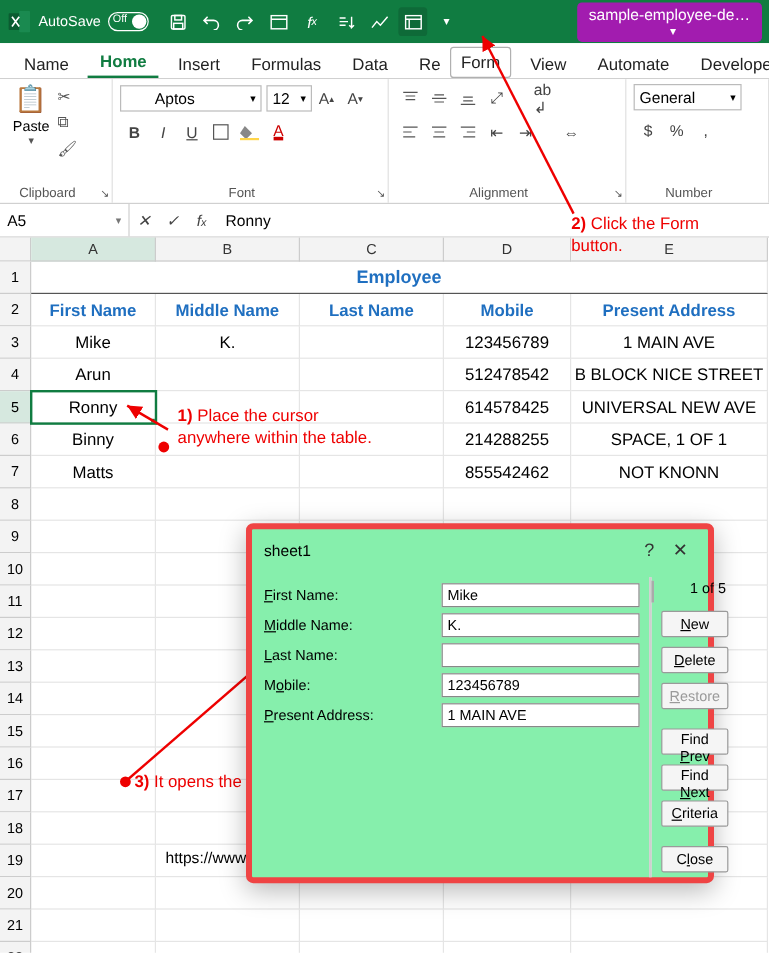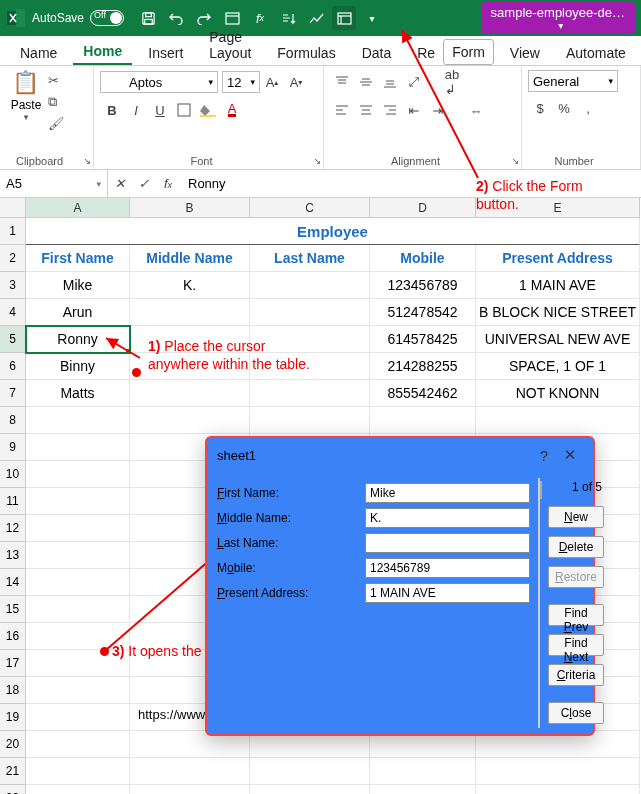--- a/index.html
+++ b/index.html
@@ -56,21 +56,21 @@
   .title-merge{width:614px;color:#1f6fc0;font-weight:700;font-size:15px;}
   .hdrcell{color:#1f6fc0;font-weight:700;font-size:14px;}
   .sel{outline:2px solid #107c41;outline-offset:-1px;position:relative;}
   .sel::after{content:"";position:absolute;right:-3px;bottom:-3px;width:6px;height:6px;background:#107c41;}
   
   .annot{position:absolute;color:#e00;font-size:14px;line-height:1.25;pointer-events:none;}
   .annot b{font-weight:700;}
   svg.arrow{position:absolute;pointer-events:none;}
   .dot{position:absolute;width:9px;height:9px;border-radius:50%;background:#e00;}
   
-  .dialog{position:absolute;left:205px;top:436px;width:390px;height:300px;background:#3b82f6;border:2px solid #ef4444;border-radius:6px;box-shadow:0 6px 22px rgba(0,0,0,.28);}
+  .dialog{position:absolute;left:205px;top:436px;width:390px;height:300px;background:#86efac;border:5px solid #ef4444;border-radius:6px;box-shadow:0 6px 22px rgba(0,0,0,.28);}
   .dlg-title{height:34px;display:flex;align-items:center;padding:0 10px;font-size:13px;}
   .dlg-title .sp{flex:1;}
   .dlg-title .q{width:26px;text-align:center;font-size:15px;color:#333;}
   .dlg-title .x{width:26px;text-align:center;font-size:15px;color:#333;}
   .dlg-body{display:flex;padding:6px 10px 10px 10px;}
   .dlg-fields{flex:1;}
   .fld{display:flex;align-items:center;margin:5px 0;gap:48px;}
   .fld label{width:100px;font-size:12px;}
   .fld label u{text-decoration:underline;}
   .fld input{flex:1;height:20px;border:1px solid #888;font-size:12px;padding:0 4px;background:#fff;}
@@ -146,21 +146,20 @@
       <span>sample-employee-de…</span>
       <span class="chev">▾</span>
     </div>
   </div>
 </div>
 
 <div class="tabs">
   <div class="tab">Name</div>
   <div class="tab active">Home</div>
   <div class="tab">Insert</div>
-  <div class="tab">Page Layout</div>
   <div class="tab">Formulas</div>
   <div class="tab">Data</div>
   <div class="tab" style="padding-right:2px">Re</div>
   <div class="tab highlight">Form</div>
   <div class="tab">View</div>
   <div class="tab">Automate</div>
   <div class="tab">Developer</div>
 </div>
 
 <div class="ribbon">

